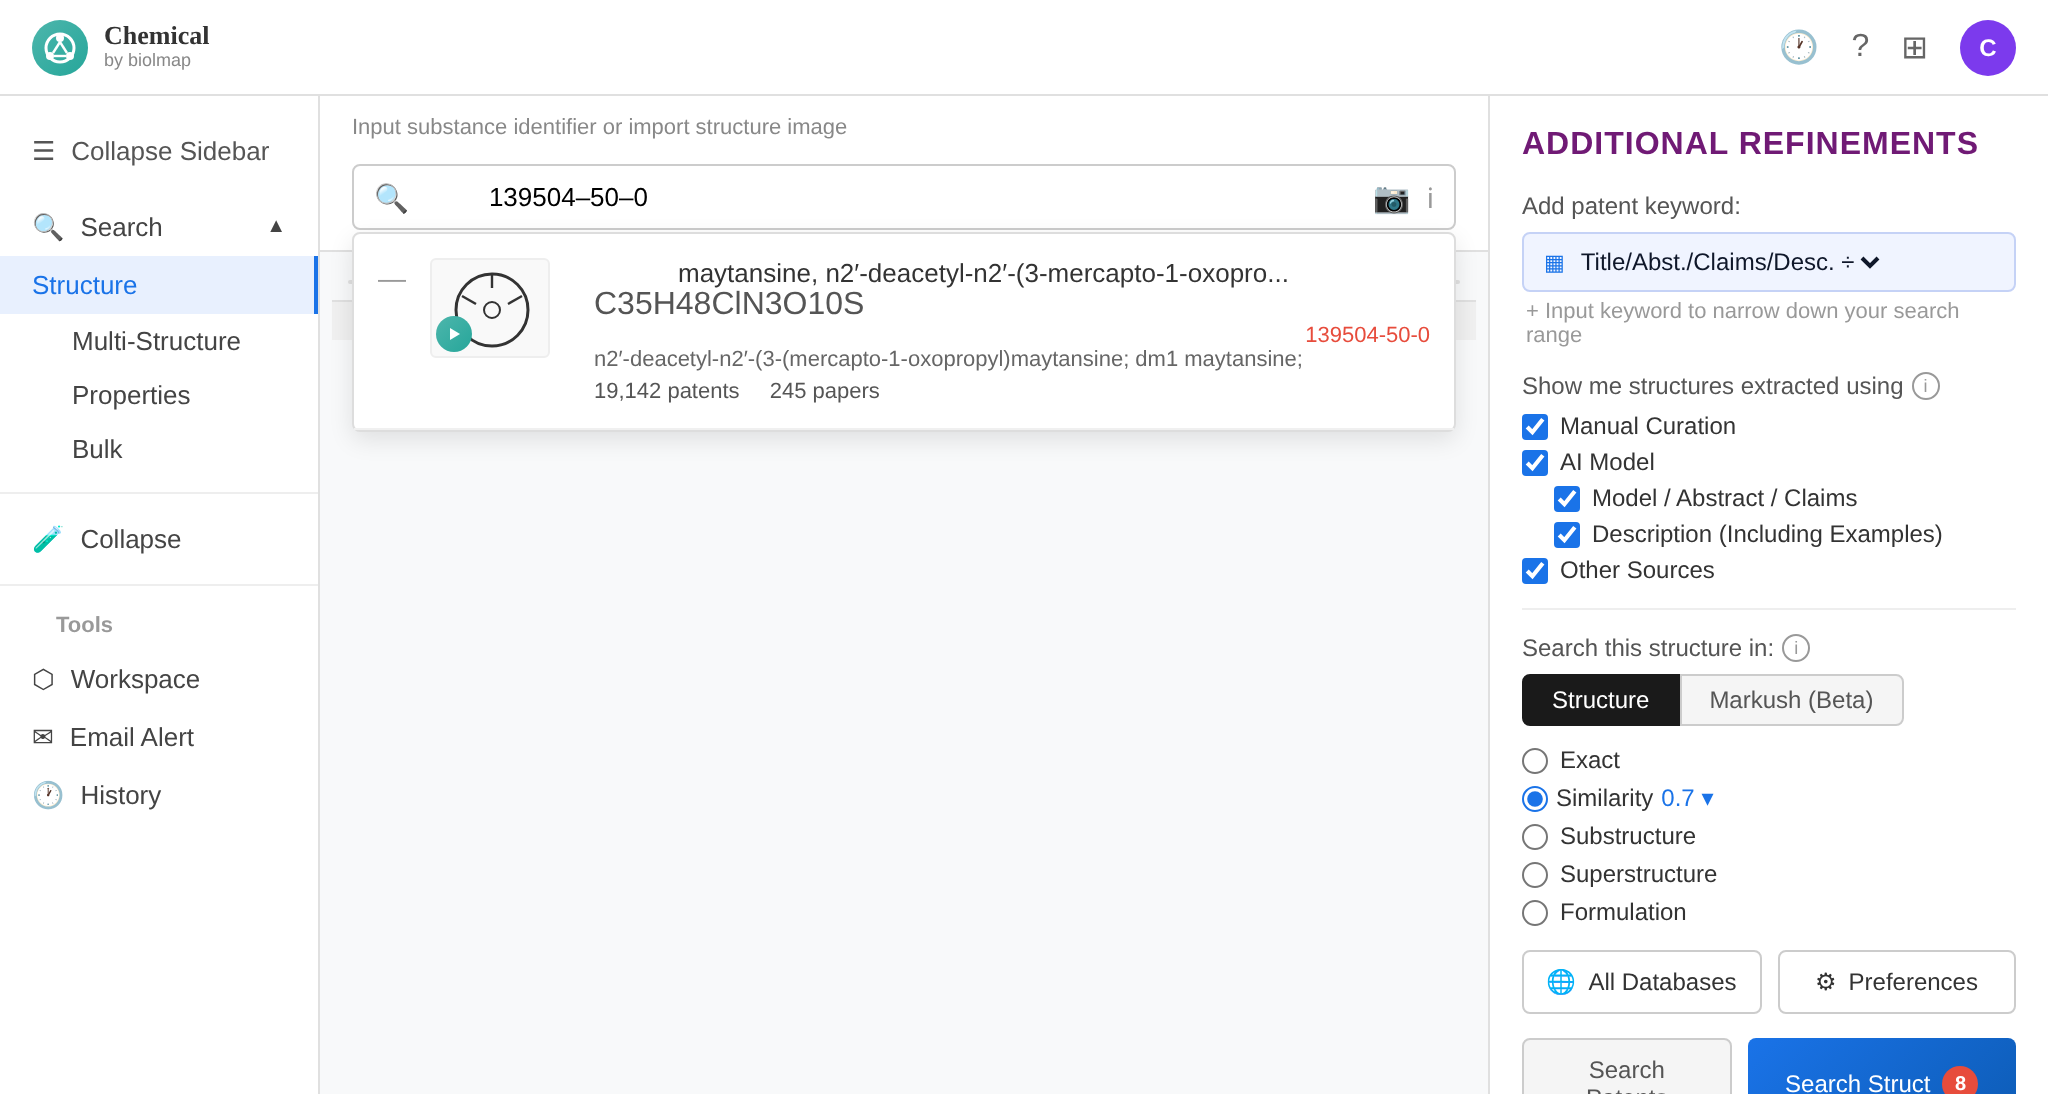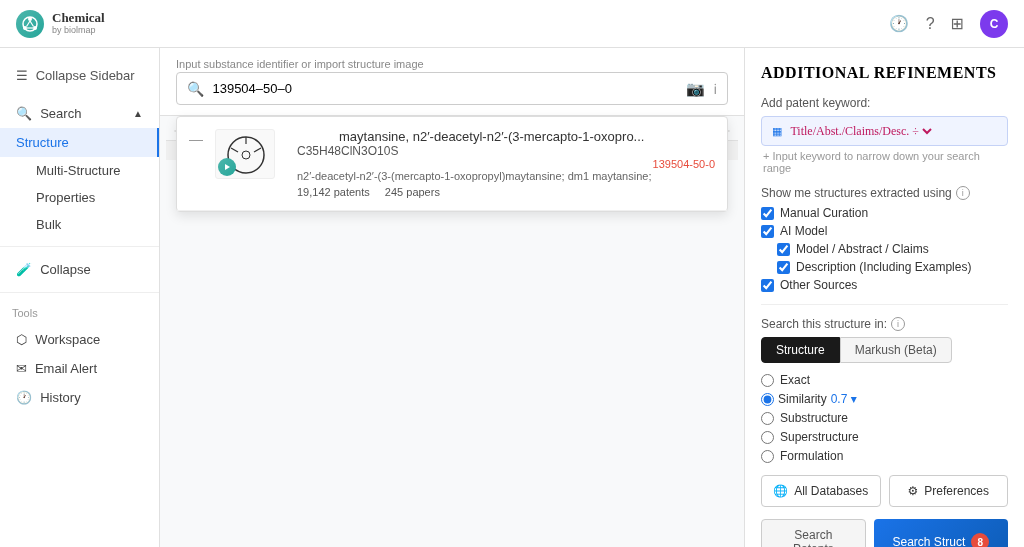--- a/index.html
+++ b/index.html
@@ -20,62 +20,62 @@
     .main-layout { display: flex; height: calc(547px - 48px); }
     
     
     .sidebar { width: 160px; background: #fff; border-right: 1px solid #e0e0e0; padding: 12px 0; flex-shrink: 0; }
     .sidebar-collapse { display: flex; align-items: center; gap: 8px; padding: 8px 16px; color: #555; cursor: pointer; font-size: 13px; margin-bottom: 8px; }
     .sidebar-item { display: flex; align-items: center; gap: 8px; padding: 7px 16px; color: #444; cursor: pointer; font-size: 13px; }
     .sidebar-item.active { background: #e8f0fe; color: #1a73e8; border-right: 2px solid #1a73e8; }
     .sidebar-item.active span { color: #1a73e8; }
     .sidebar-sub-item { padding: 6px 16px 6px 36px; color: #444; cursor: pointer; font-size: 13px; }
     .sidebar-divider { border: none; border-top: 1px solid #eee; margin: 8px 0; }
-    .sidebar-tools-label { padding: 6px 12px; font-size: 11px; color: #999; }
+    .sidebar-tools-label { padding: 6px 28px; font-size: 11px; color: #999; font-weight: bold; }
 
     
     .content-area { flex: 1; display: flex; flex-direction: column; background: #f8f9fa; overflow: hidden; }
     
     
     .search-area { background: #fff; padding: 10px 16px; border-bottom: 1px solid #e0e0e0; position: relative; }
-    .search-label { font-size: 11px; color: #888; margin-bottom: 2px; }
+    .search-label { font-size: 11px; color: #888; margin-bottom: 12px; }
     .search-input-wrapper { display: flex; align-items: center; border: 1px solid #ccc; border-radius: 4px; padding: 6px 10px; background: #fff; gap: 8px; }
-    .search-input-wrapper input { flex: 1; border: none; outline: none; font-size: 13px; }
+    .search-input-wrapper input { flex: 1; border: none; outline: none; font-size: 13px; margin-left: 32px; }
     .search-icon { color: #999; font-size: 14px; }
     .search-cam { color: #666; cursor: pointer; font-size: 15px; }
     .search-info { color: #999; cursor: pointer; font-size: 14px; }
 
     
     .autocomplete { position: absolute; top: 68px; left: 16px; right: 16px; background: #fff; border: 1px solid #ddd; border-radius: 4px; box-shadow: 0 4px 12px rgba(0,0,0,0.1); z-index: 100; }
     .autocomplete-item { display: flex; align-items: flex-start; gap: 12px; padding: 12px; border-bottom: 1px solid #f0f0f0; }
     .autocomplete-dash { color: #999; font-size: 14px; margin-top: 2px; }
     .autocomplete-info { flex: 1; }
     .autocomplete-name { font-size: 13px; font-weight: 500; color: #333; margin-left: 42px; }
-    .autocomplete-formula { font-size: 12px; color: #555; }
+    .autocomplete-formula { font-size: 16px; color: #555; }
     .autocomplete-cas { font-size: 11px; color: #e74c3c; text-align: right; }
     .autocomplete-aliases { font-size: 11px; color: #666; white-space: nowrap; overflow: hidden; text-overflow: ellipsis; max-width: 380px; }
     .autocomplete-counts { font-size: 11px; color: #555; margin-top: 4px; }
     .autocomplete-counts span { margin-right: 12px; }
     .autocomplete-mol { width: 70px; height: 60px; flex-shrink: 0; position: relative; }
     .mol-img { width: 60px; height: 50px; background: #f9f9f9; border: 1px solid #eee; border-radius: 3px; position: relative; overflow: hidden; }
 
     
     .drawing-area { flex: 1; background: #fff; position: relative; border: 1px solid #e0e0e0; margin: 8px; border-radius: 4px; overflow: hidden; }
     .drawing-toolbar-left { position: absolute; left: 0; top: 0; bottom: 0; width: 30px; display: flex; flex-direction: column; align-items: center; padding: 8px 0; gap: 4px; border-right: 1px solid #eee; background: #fafafa; }
     .mol-canvas { position: absolute; left: 30px; right: 30px; top: 0; bottom: 56px; display: flex; align-items: center; justify-content: center; }
     .bottom-toolbar { position: absolute; bottom: 0; left: 30px; right: 0; height: 40px; border-top: 1px solid #eee; display: flex; align-items: center; padding: 0 10px; gap: 6px; background: #fafafa; }
     .name-bar { background: #f0f0f0; padding: 4px 12px; text-align: center; font-size: 10px; color: #666; border-top: 1px solid #e0e0e0; }
     .stats-bar { display: flex; justify-content: center; gap: 24px; padding: 4px; font-size: 11px; color: #888; }
 
     
     .right-panel { width: 280px; background: #fff; border-left: 1px solid #e0e0e0; padding: 16px; overflow-y: auto; flex-shrink: 0; }
-    .panel-title { font-size: 16px; font-weight: 700; color: #000000; margin-bottom: 14px; letter-spacing: 0.5px; font-family: Liberation Serif, serif; }
+    .panel-title { font-size: 16px; font-weight: 700; color: #701a75; margin-bottom: 14px; letter-spacing: 0.5px; }
     .panel-section-label { font-size: 12px; color: #555; margin-bottom: 6px; font-weight: 500; }
     .keyword-input-row { display: flex; align-items: center; background: #f0f4ff; border: 1px solid #c5d2f6; border-radius: 4px; padding: 6px 10px; margin-bottom: 4px; }
-    .keyword-select { background: transparent; border: none; outline: none; font-size: 12px; color: #be185d; cursor: pointer; font-family: Liberation Serif, serif; }
+    .keyword-select { background: transparent; border: none; outline: none; font-size: 12px; color: #0f172a; cursor: pointer; }
     .keyword-add { font-size: 11px; color: #999; margin-top: 2px; margin-bottom: 12px; padding-left: 2px; }
     .show-structures-label { font-size: 12px; color: #555; margin-bottom: 6px; display: flex; align-items: center; gap: 4px; }
     .info-icon { width: 14px; height: 14px; border-radius: 50%; border: 1px solid #999; color: #999; display: inline-flex; align-items: center; justify-content: center; font-size: 9px; cursor: pointer; }
     .checkbox-row { display: flex; align-items: center; gap: 6px; margin-bottom: 4px; font-size: 12px; color: #333; }
     .checkbox-row input[type=checkbox] { accent-color: #1a73e8; width: 13px; height: 13px; }
     .checkbox-indent { padding-left: 16px; }
     .section-divider { border: none; border-top: 1px solid #eee; margin: 12px 0; }
     .search-in-label { font-size: 12px; color: #555; margin-bottom: 6px; display: flex; align-items: center; gap: 4px; }
     .radio-tabs { display: flex; gap: 0; margin-bottom: 10px; }
     .radio-tab { padding: 5px 14px; font-size: 12px; border: 1px solid #ccc; cursor: pointer; background: #f5f5f5; color: #555; }

